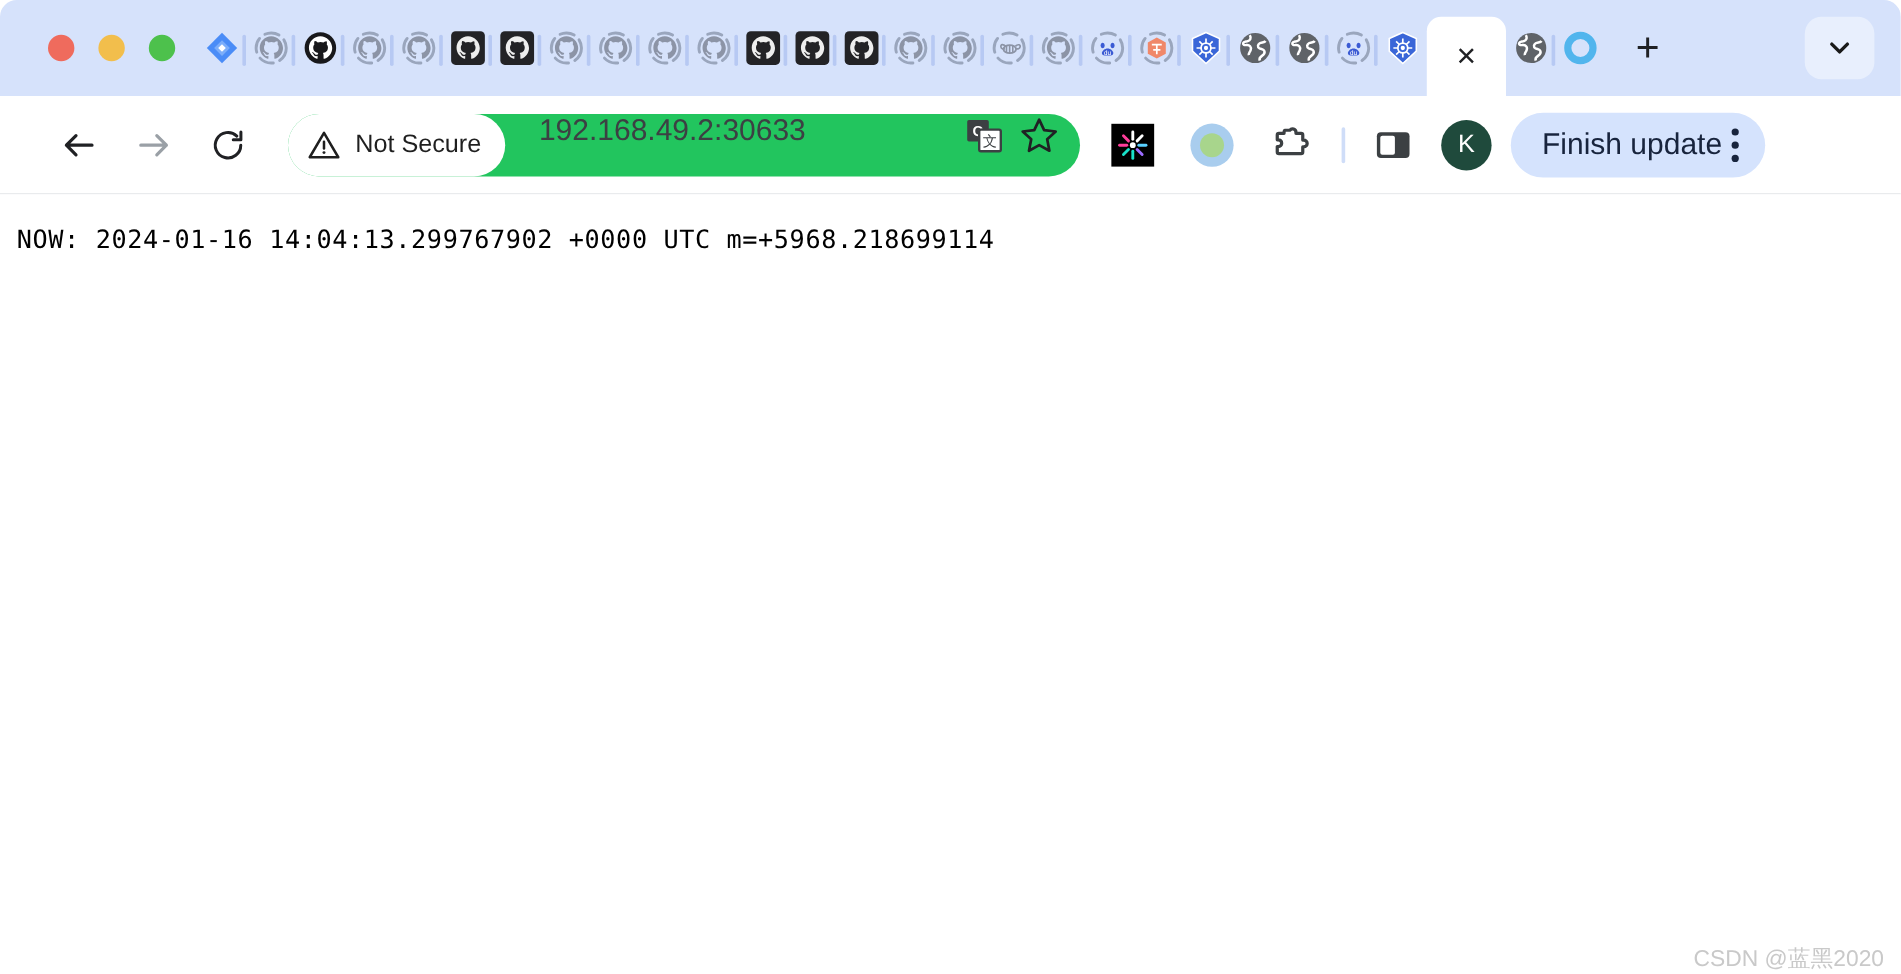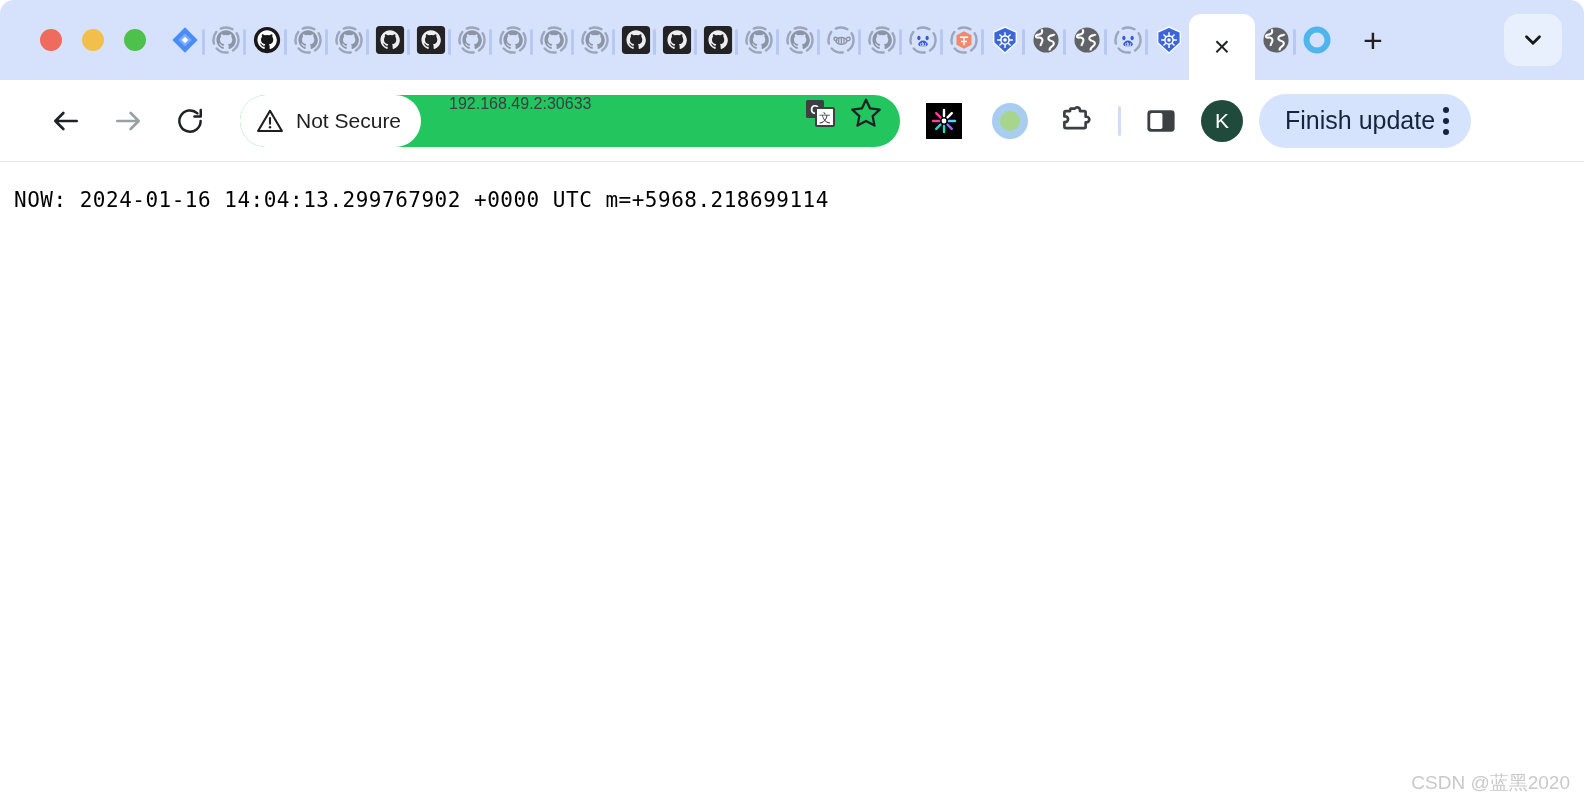--- a/index.html
+++ b/index.html
@@ -137,21 +137,21 @@
     background: #ffffff;
     border-radius: 26px;
     height: 52px;
     padding: 0 20px 0 16px;
     flex: 0 0 auto;
   }
   .notsecure-label {
     font-size: 21px; color: #1f1f1f; font-weight: 500; white-space: nowrap;
   }
   .urltext {
-    font-size: 16px; color: #3c4043;
+    font-size: 25px; color: #3c4043;
     margin-left: 28px;
     flex: 1 1 auto;
     white-space: nowrap;
     overflow: hidden;
   }
   .omni-icon { width: 36px; height: 36px; flex: 0 0 auto; margin-left: 10px;
                display: flex; align-items: center; justify-content: center; }
 
   .actions { display: flex; align-items: center; gap: 0; flex: 0 0 auto; }
   .action {
@@ -189,21 +189,21 @@
   }
   .page-text {
     font-family: "DejaVu Sans Mono", "Liberation Mono", monospace;
     font-size: 21px;
     color: #000000;
     letter-spacing: 0.5px;
     white-space: pre;
   }
   .watermark {
     position: absolute;
-    right: 14px; bottom: 16px;
+    right: 14px; bottom: 0;
     font-size: 19px;
     color: #c9c9c9;
     font-family: "Liberation Sans", sans-serif;
     white-space: nowrap;
   }
 </style>
 </head>
 <body>
 
 <div id="app">

